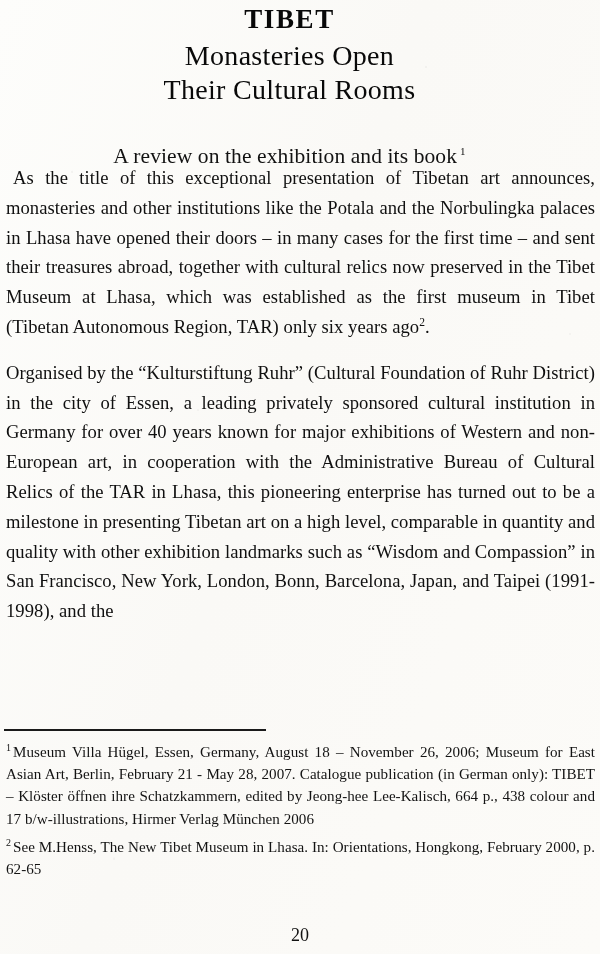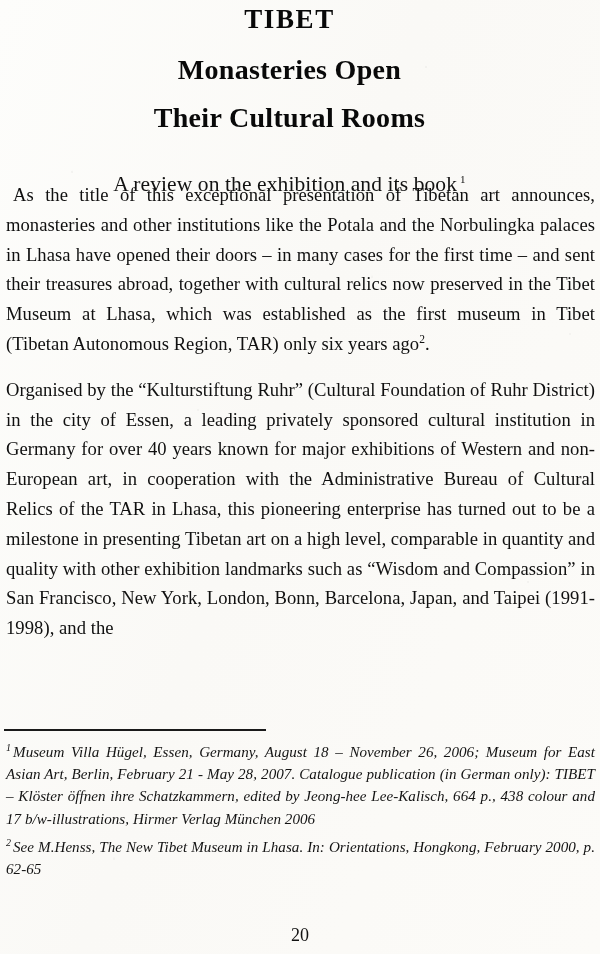--- a/index.html
+++ b/index.html
@@ -48,23 +48,23 @@
     padding-top: 4px;
     font-size: 27px;
     font-weight: bold;
     letter-spacing: 1.6px;
     line-height: 30px;
     color: #090909;
   }
 
   .title-line2,
   .title-line3 {
-    margin: 16px;
+    margin: 2px;
     font-size: 28px;
-    font-weight: bold;
+    font-weight: normal;
     letter-spacing: 0.3px;
     line-height: 30px;
     color: #090909;
   }
 
   .title-line2 { padding-top: 5px; }
   .title-line3 { padding-top: 2px; }
 
   .subtitle {
     margin: 16px;
@@ -80,21 +80,21 @@
     font-size: 11px;
     vertical-align: super;
     line-height: 0;
     padding-left: 3px;
   }
 
   
   .body-text {
     position: absolute;
     left: 6px;
-    top: 180px;
+    top: 163px;
     width: 589px;
   }
 
   .body-text p {
     margin: 0 0 16px 0;
     font-size: 18.6px;
     line-height: 29.8px;
     text-align: justify;
     text-justify: inter-word;
     letter-spacing: 0.05px;
@@ -133,21 +133,20 @@
 
   .footnotes p {
     margin: 0 0 6px 0;
     font-size: 15.1px;
     line-height: 22.2px;
     text-align: justify;
     text-justify: inter-word;
     letter-spacing: 0.03px;
     color: #131313;
     hyphens: none;
-    font-style: italic;
   }
 
   .footnotes p.last-note { margin-bottom: 12px; }
 
   .footnotes sup {
     font-size: 10px;
     vertical-align: super;
     line-height: 0;
     padding-right: 2px;
   }

